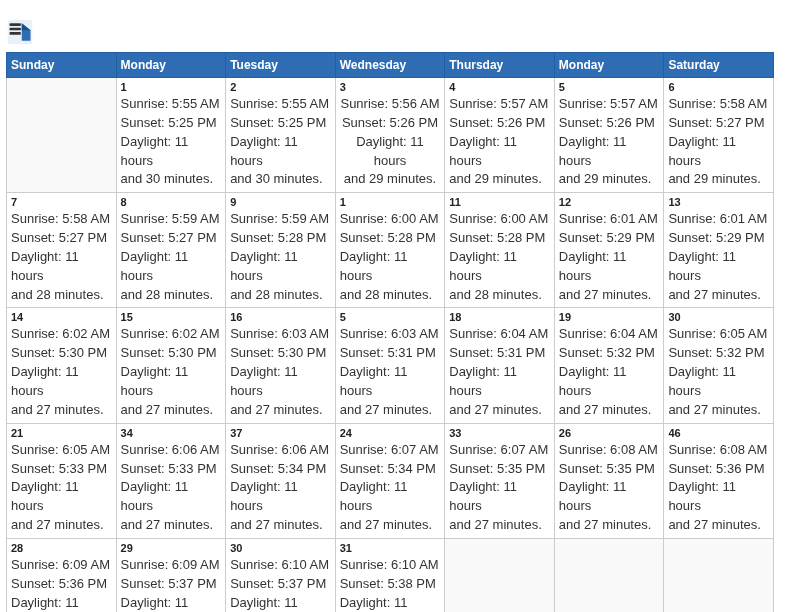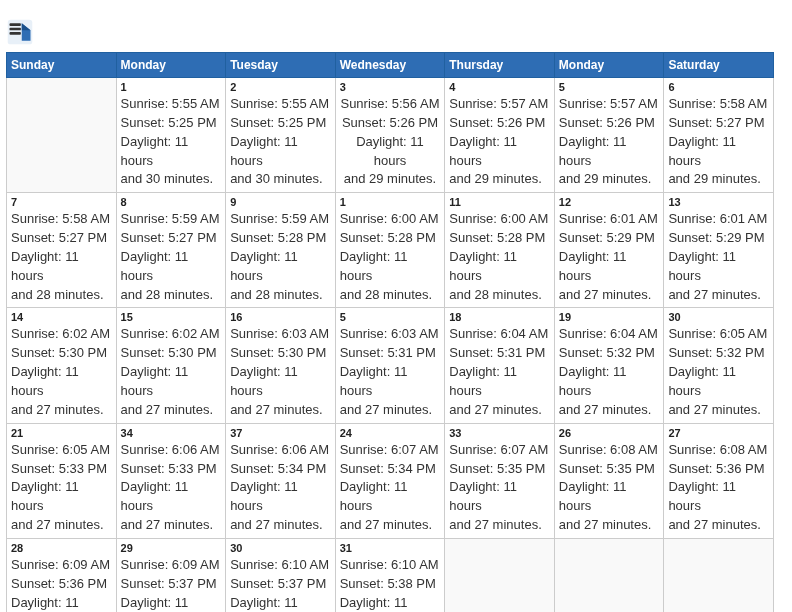--- a/index.html
+++ b/index.html
@@ -312,21 +312,21 @@
 and 27 minutes.</div>
           </td>
           <td>
             <span class="day-num">26</span>
             <div class="cell-text" style="white-space: pre-line;">Sunrise: 6:08 AM
 Sunset: 5:35 PM
 Daylight: 11 hours
 and 27 minutes.</div>
           </td>
           <td>
-            <span class="day-num">27</span>
+            <span class="day-num">46</span>
             <div class="cell-text" style="white-space: pre-line;">Sunrise: 6:08 AM
 Sunset: 5:36 PM
 Daylight: 11 hours
 and 27 minutes.</div>
           </td>
         </tr>
         <tr>
           <td>
             <span class="day-num">28</span>
             <div class="cell-text" style="white-space: pre-line;">Sunrise: 6:09 AM

